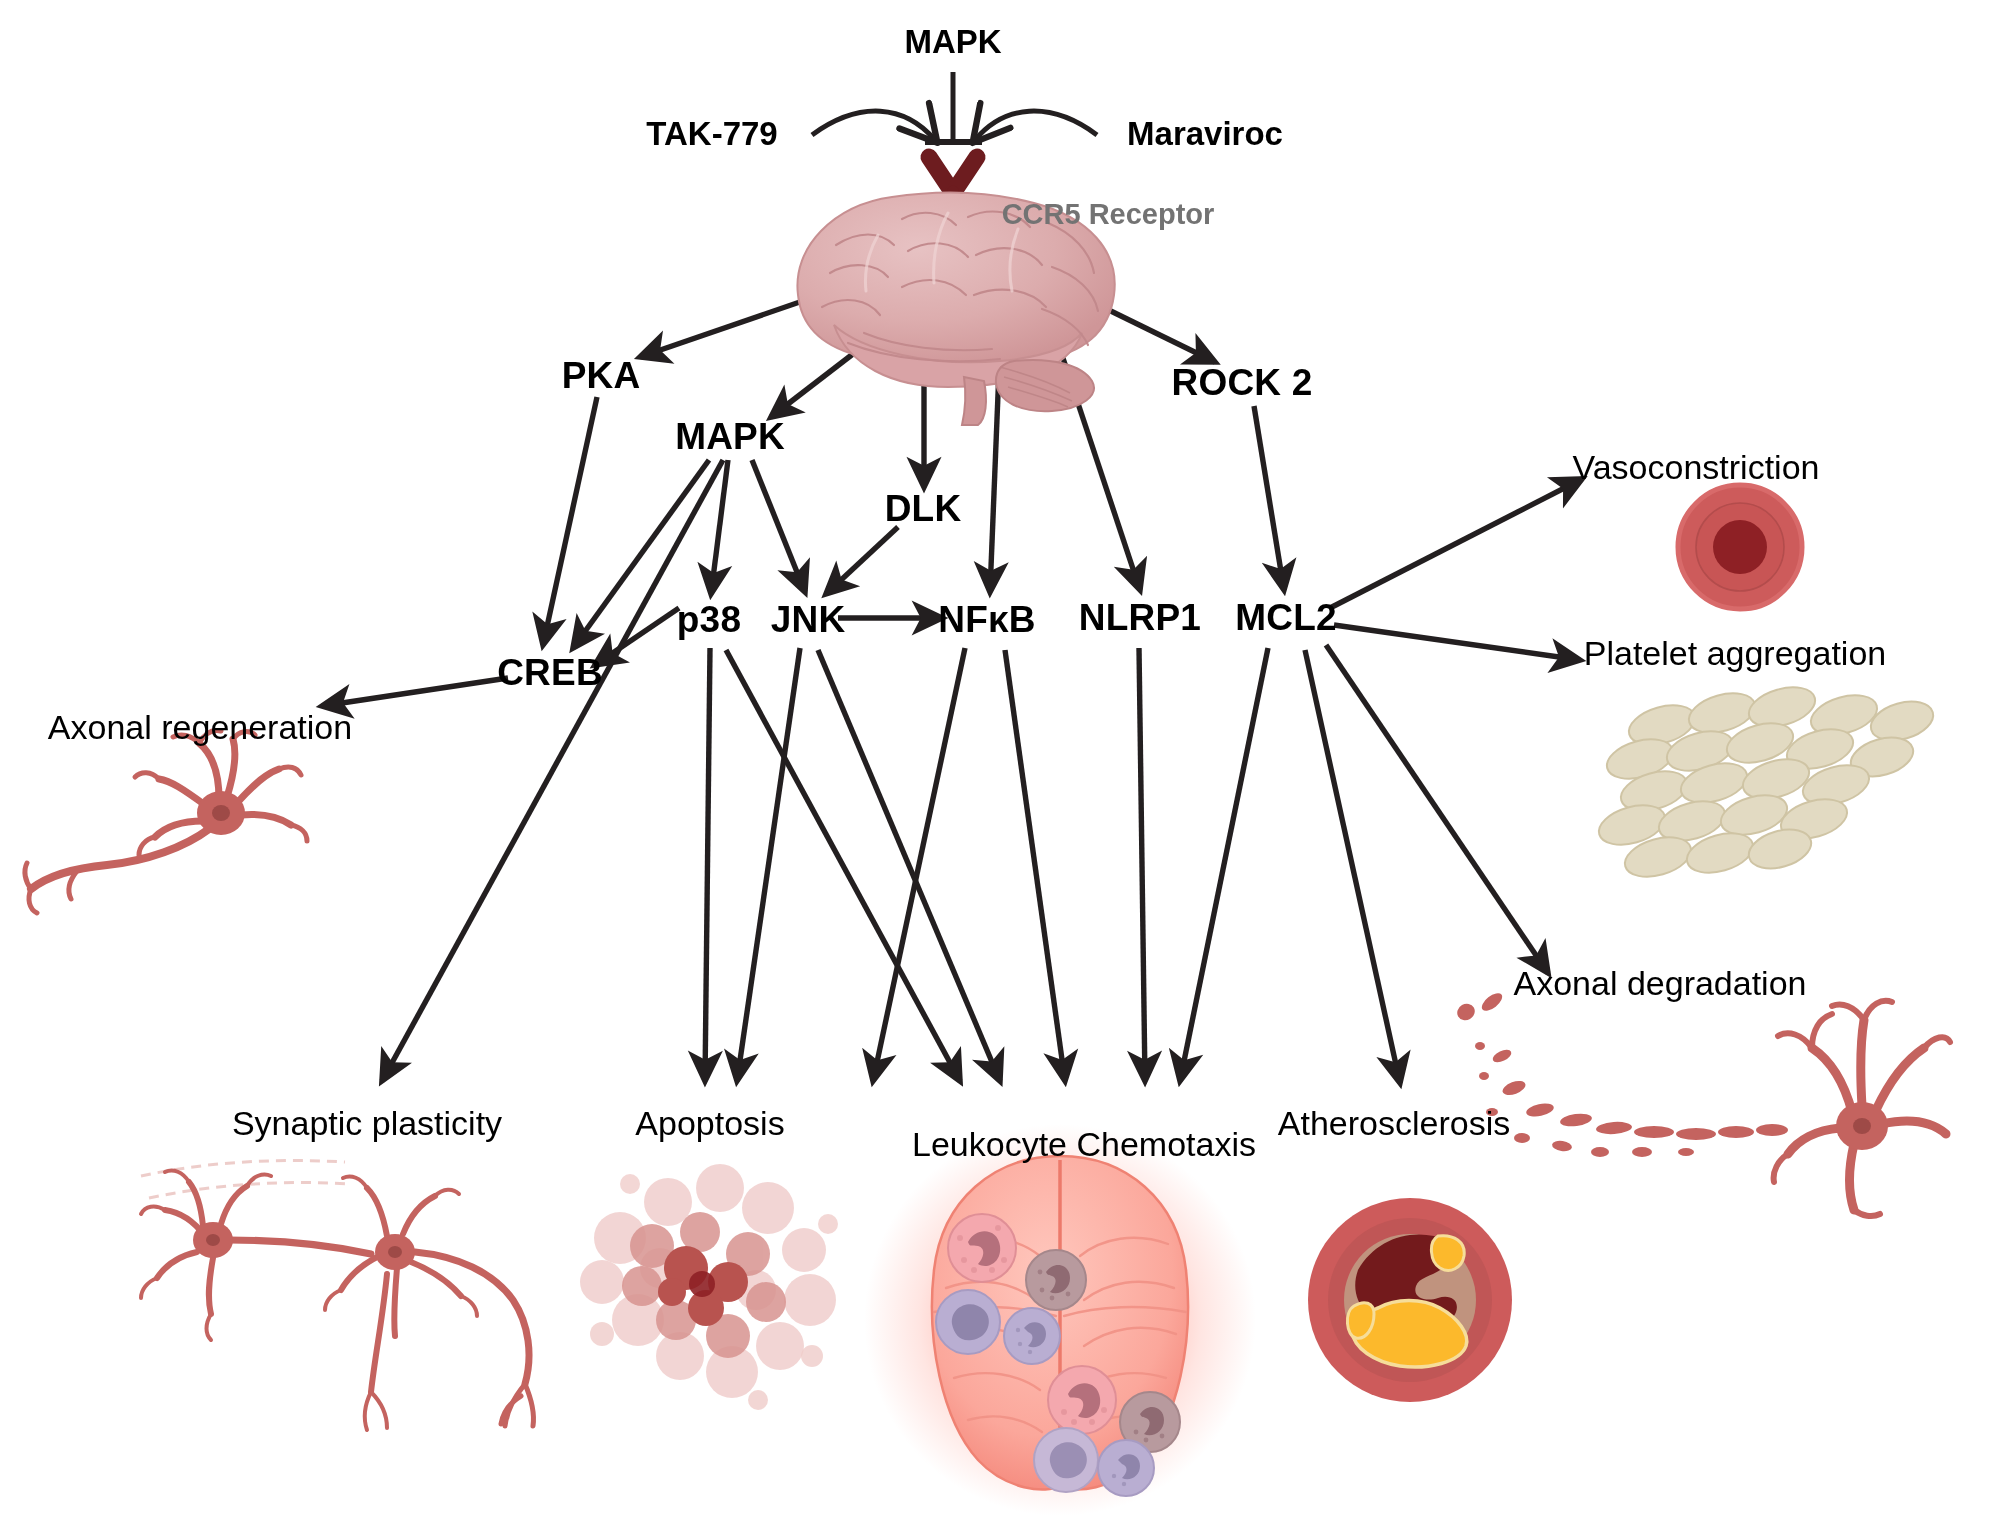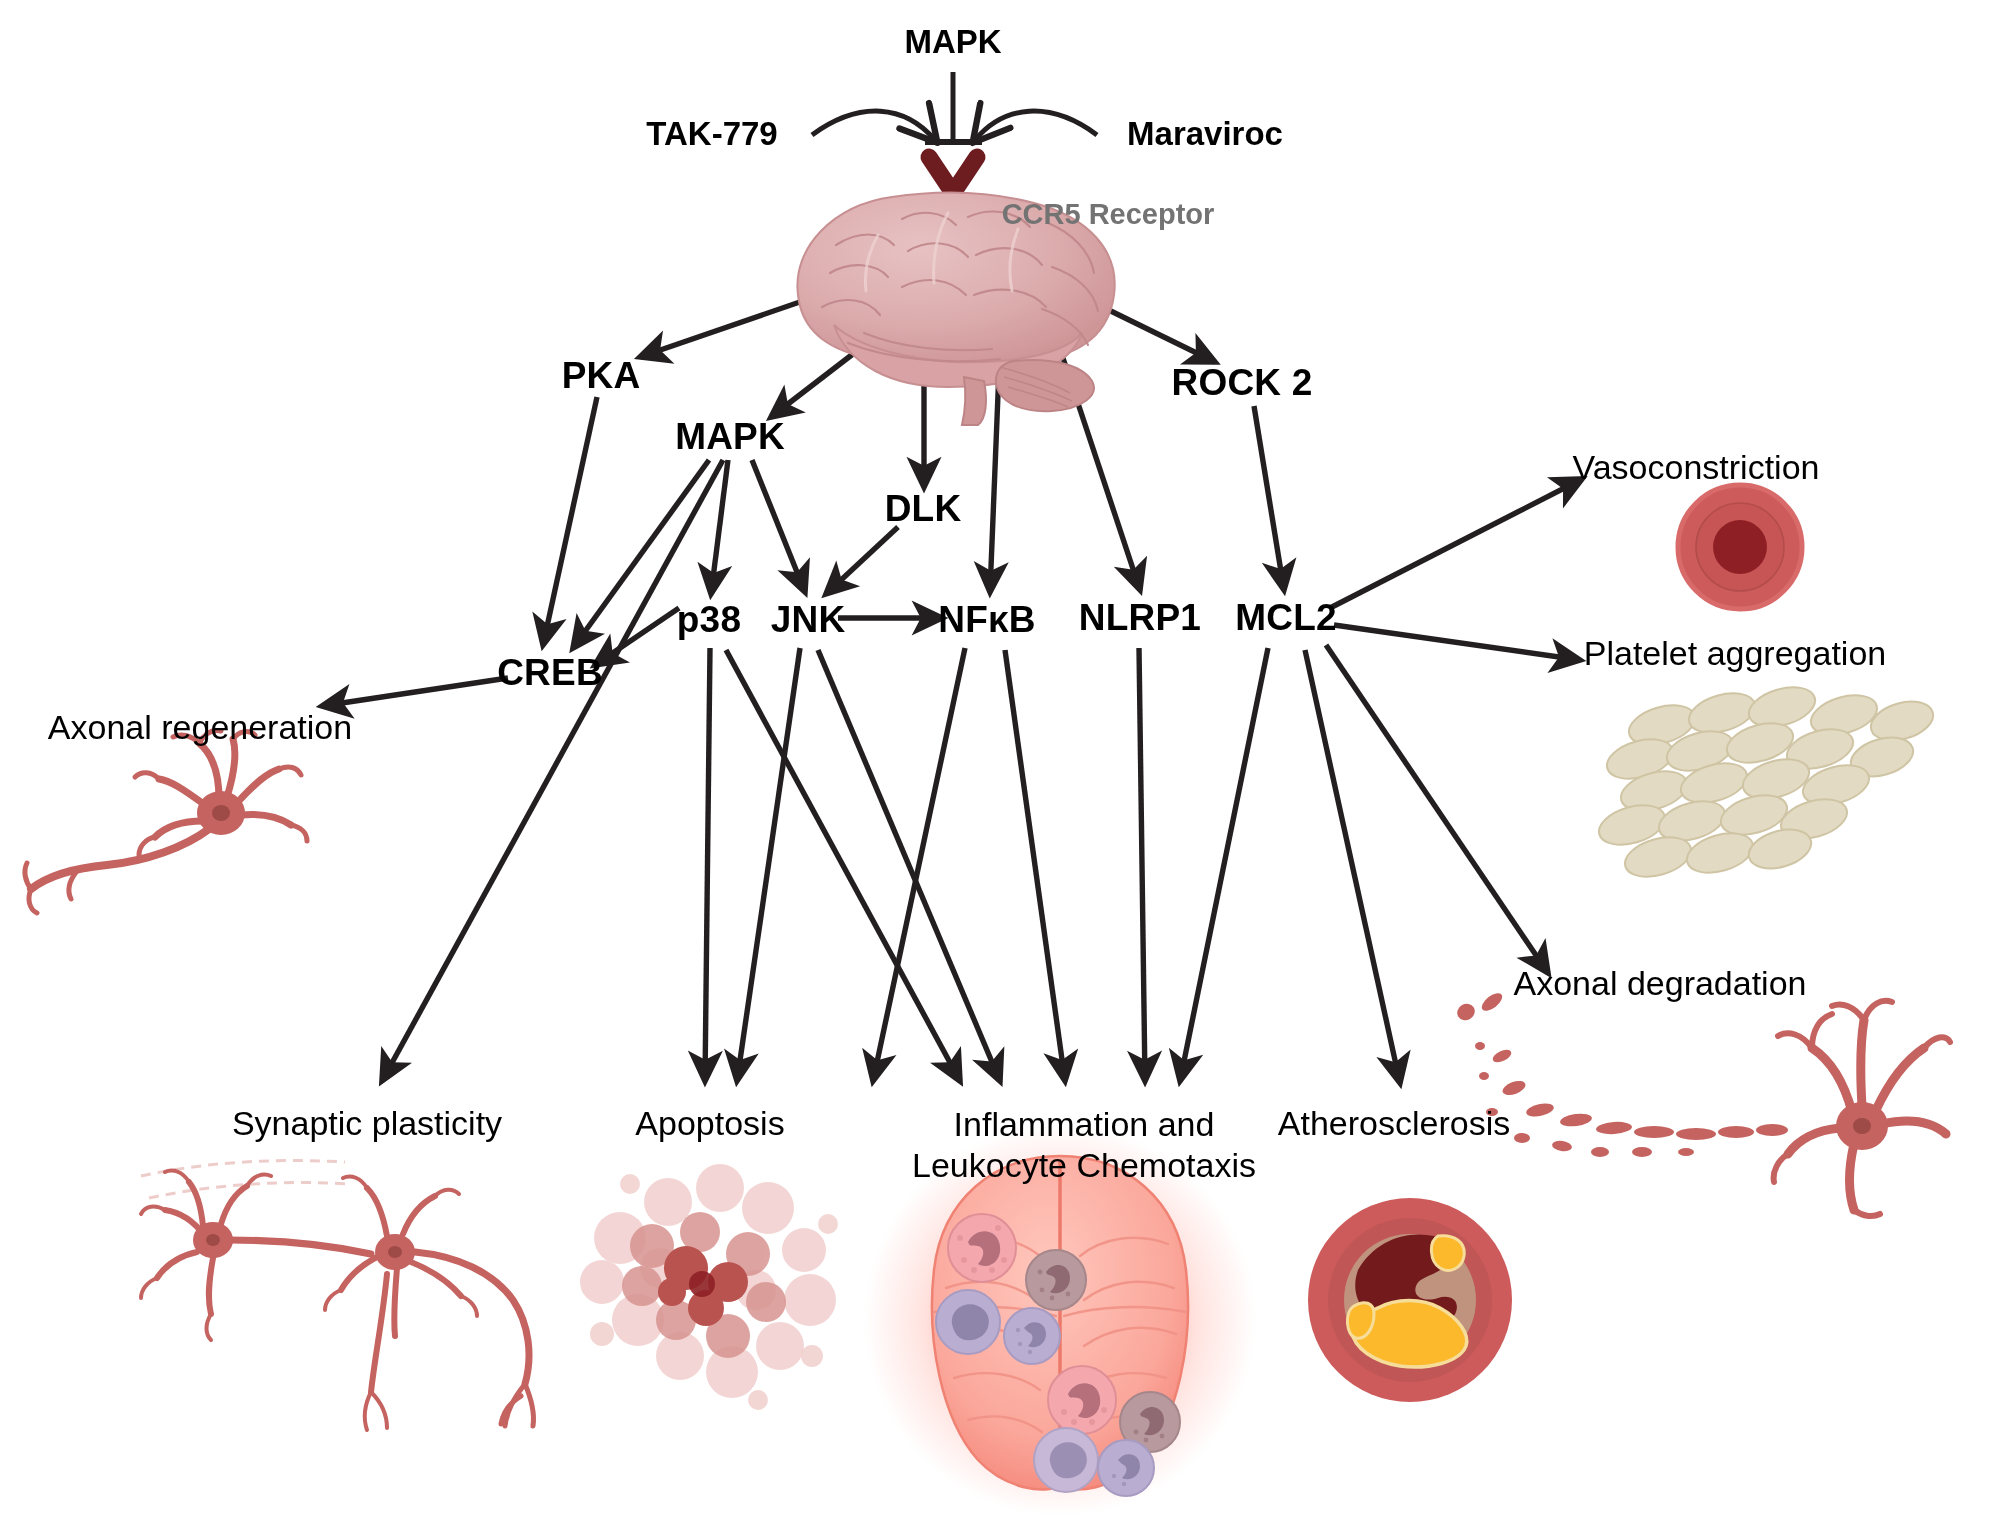--- a/index.html
+++ b/index.html
@@ -519,19 +519,18 @@
       <div class="node kinase" style="left: 987px; top: 620px;">NFκB</div>
       <div class="node kinase" style="left: 1140px; top: 618px;">NLRP1</div>
       <div class="node kinase" style="left: 1286px; top: 618px;">MCL2</div>
       <div class="node outcome" style="left: 168px; top: 727px; margin-left: 32px;">Axonal regeneration</div>
       <div class="node outcome" style="left: 1696px; top: 467px;">Vasoconstriction</div>
       <div class="node outcome" style="left: 1735px; top: 653px;">Platelet aggregation</div>
       <div class="node outcome" style="left: 1660px; top: 983px;">Axonal degradation</div>
       <div class="node outcome" style="left: 367px; top: 1123px;">Synaptic plasticity</div>
       <div class="node outcome" style="left: 710px; top: 1123px;">Apoptosis</div>
       <div class="node outcome two-line" style="left: 1084px; top: 1145px;">
-        <div>Inflammation and</div>
         <div>Leukocyte Chemotaxis</div>
       </div>
       <div class="node outcome" style="left: 1394px; top: 1123px;">Atherosclerosis</div>
     </div>
 
 </div>
 
 </body></html>

